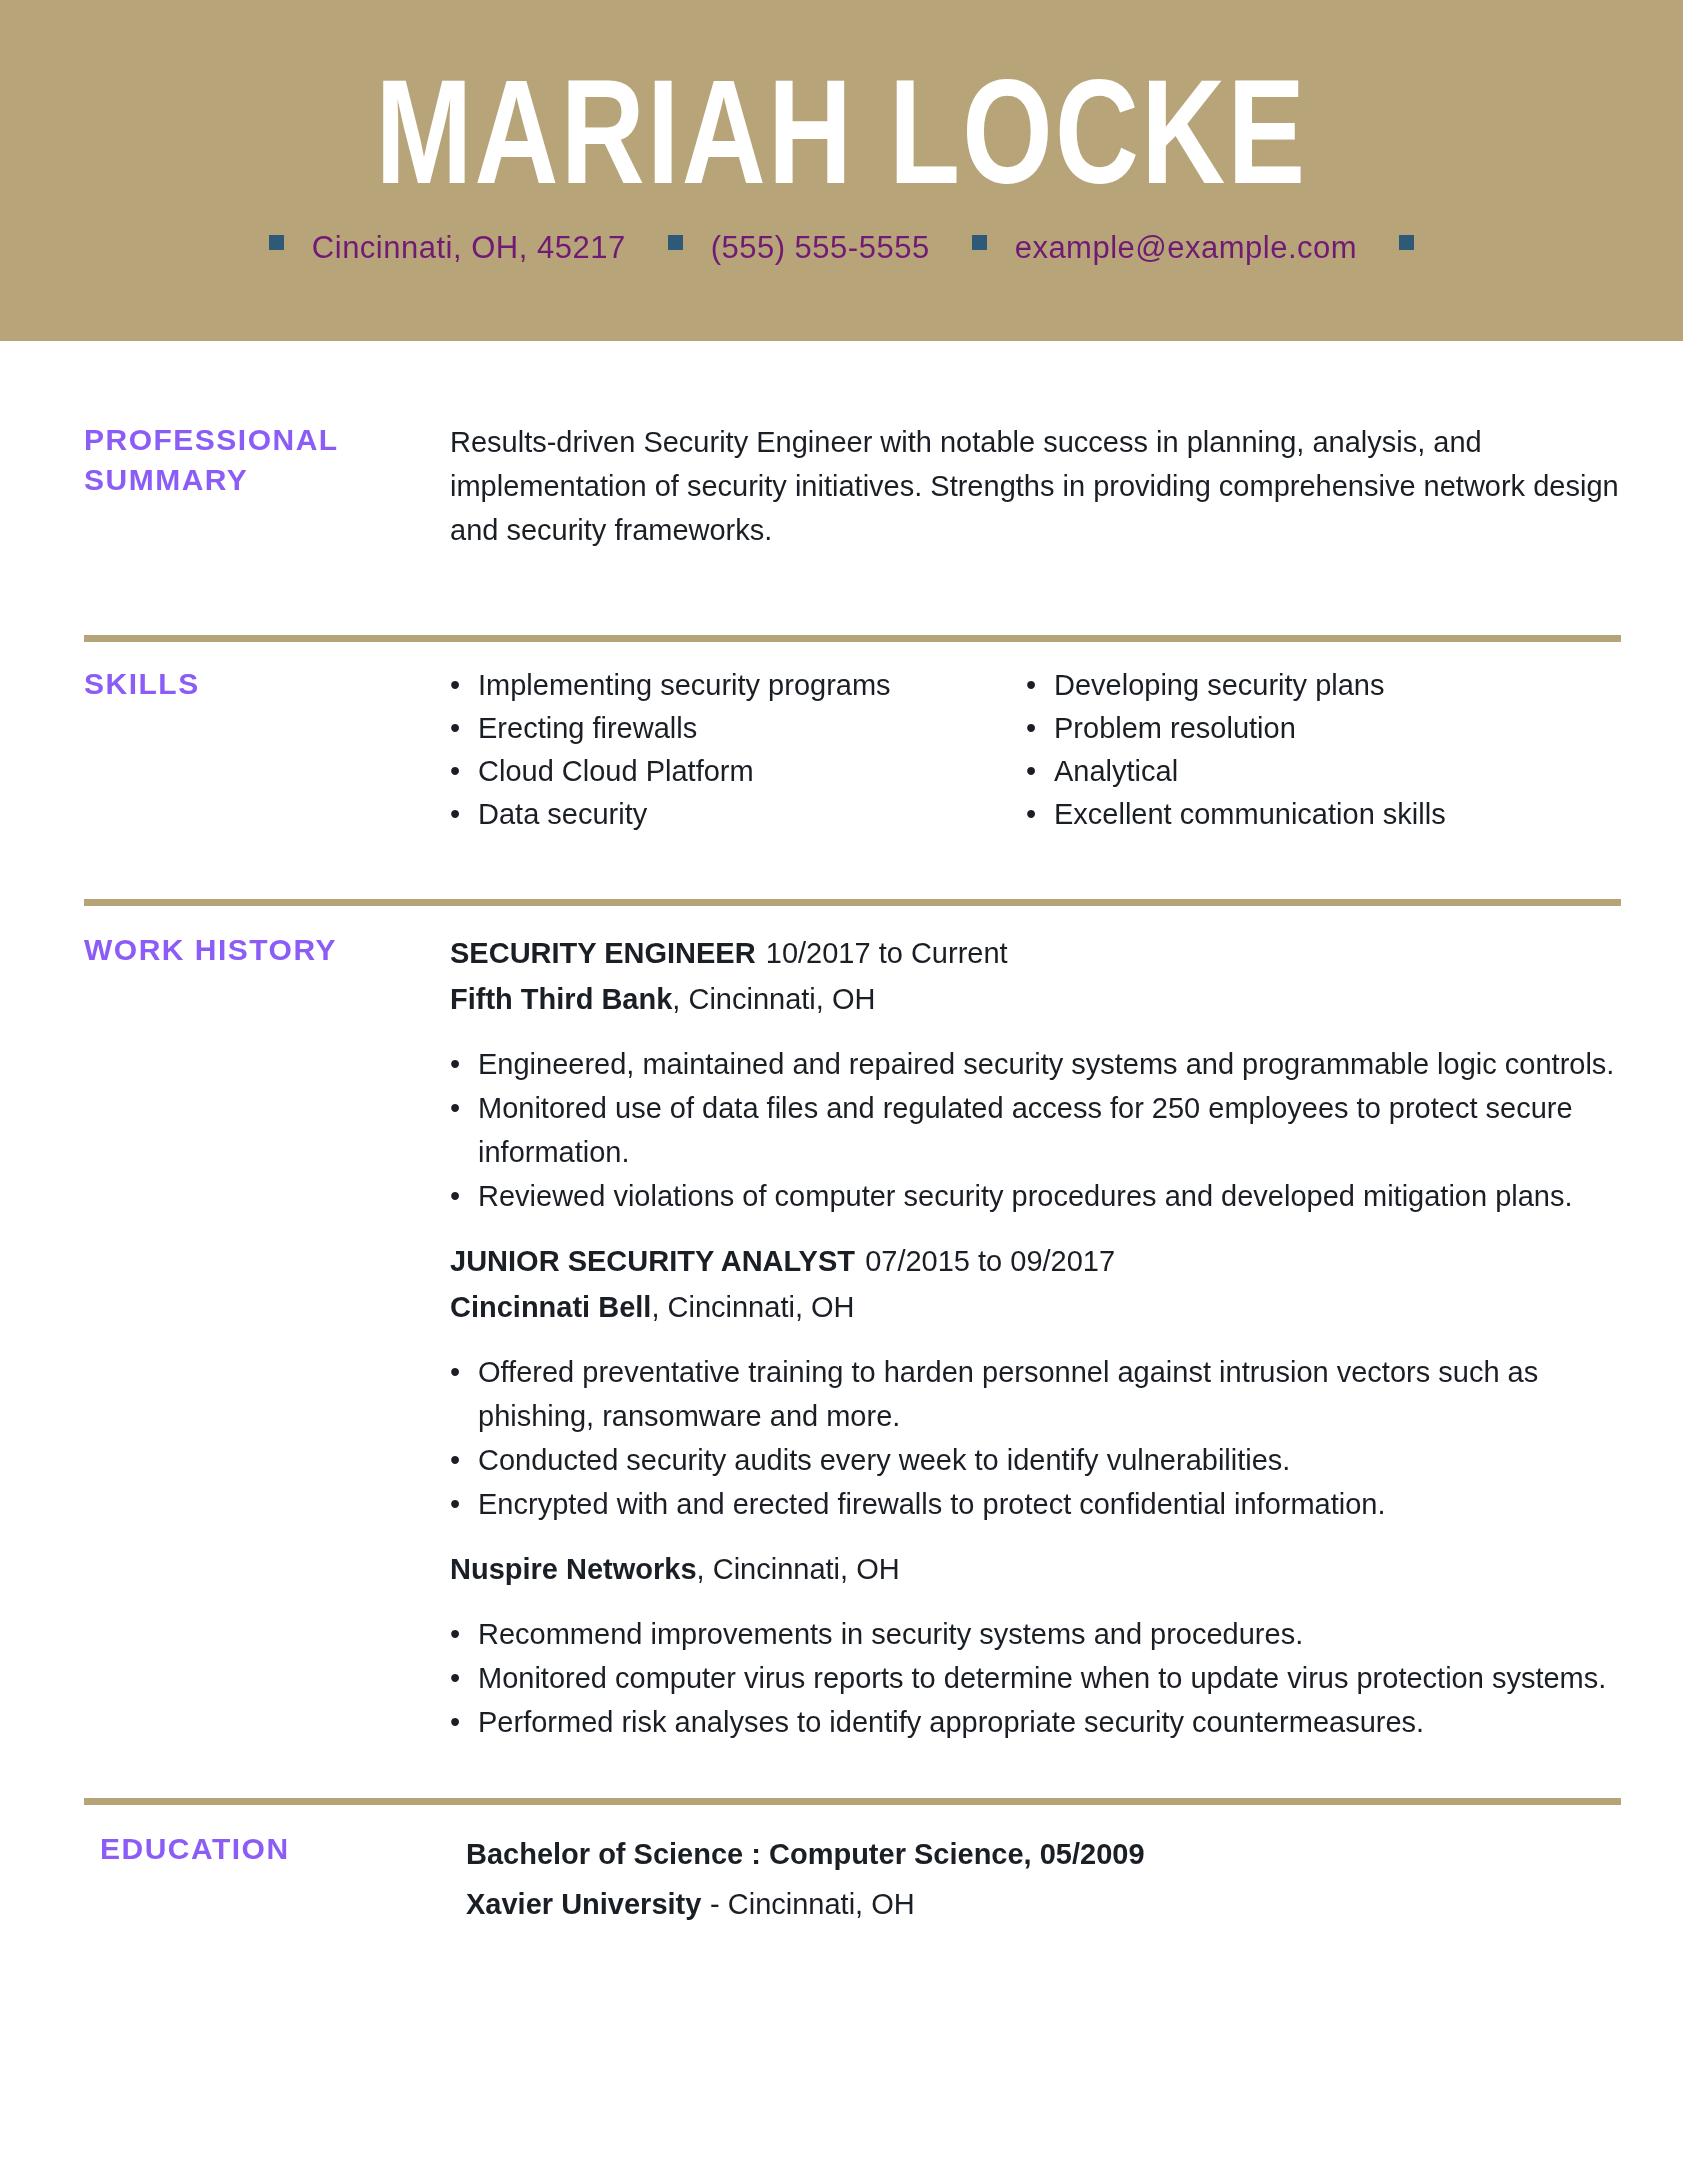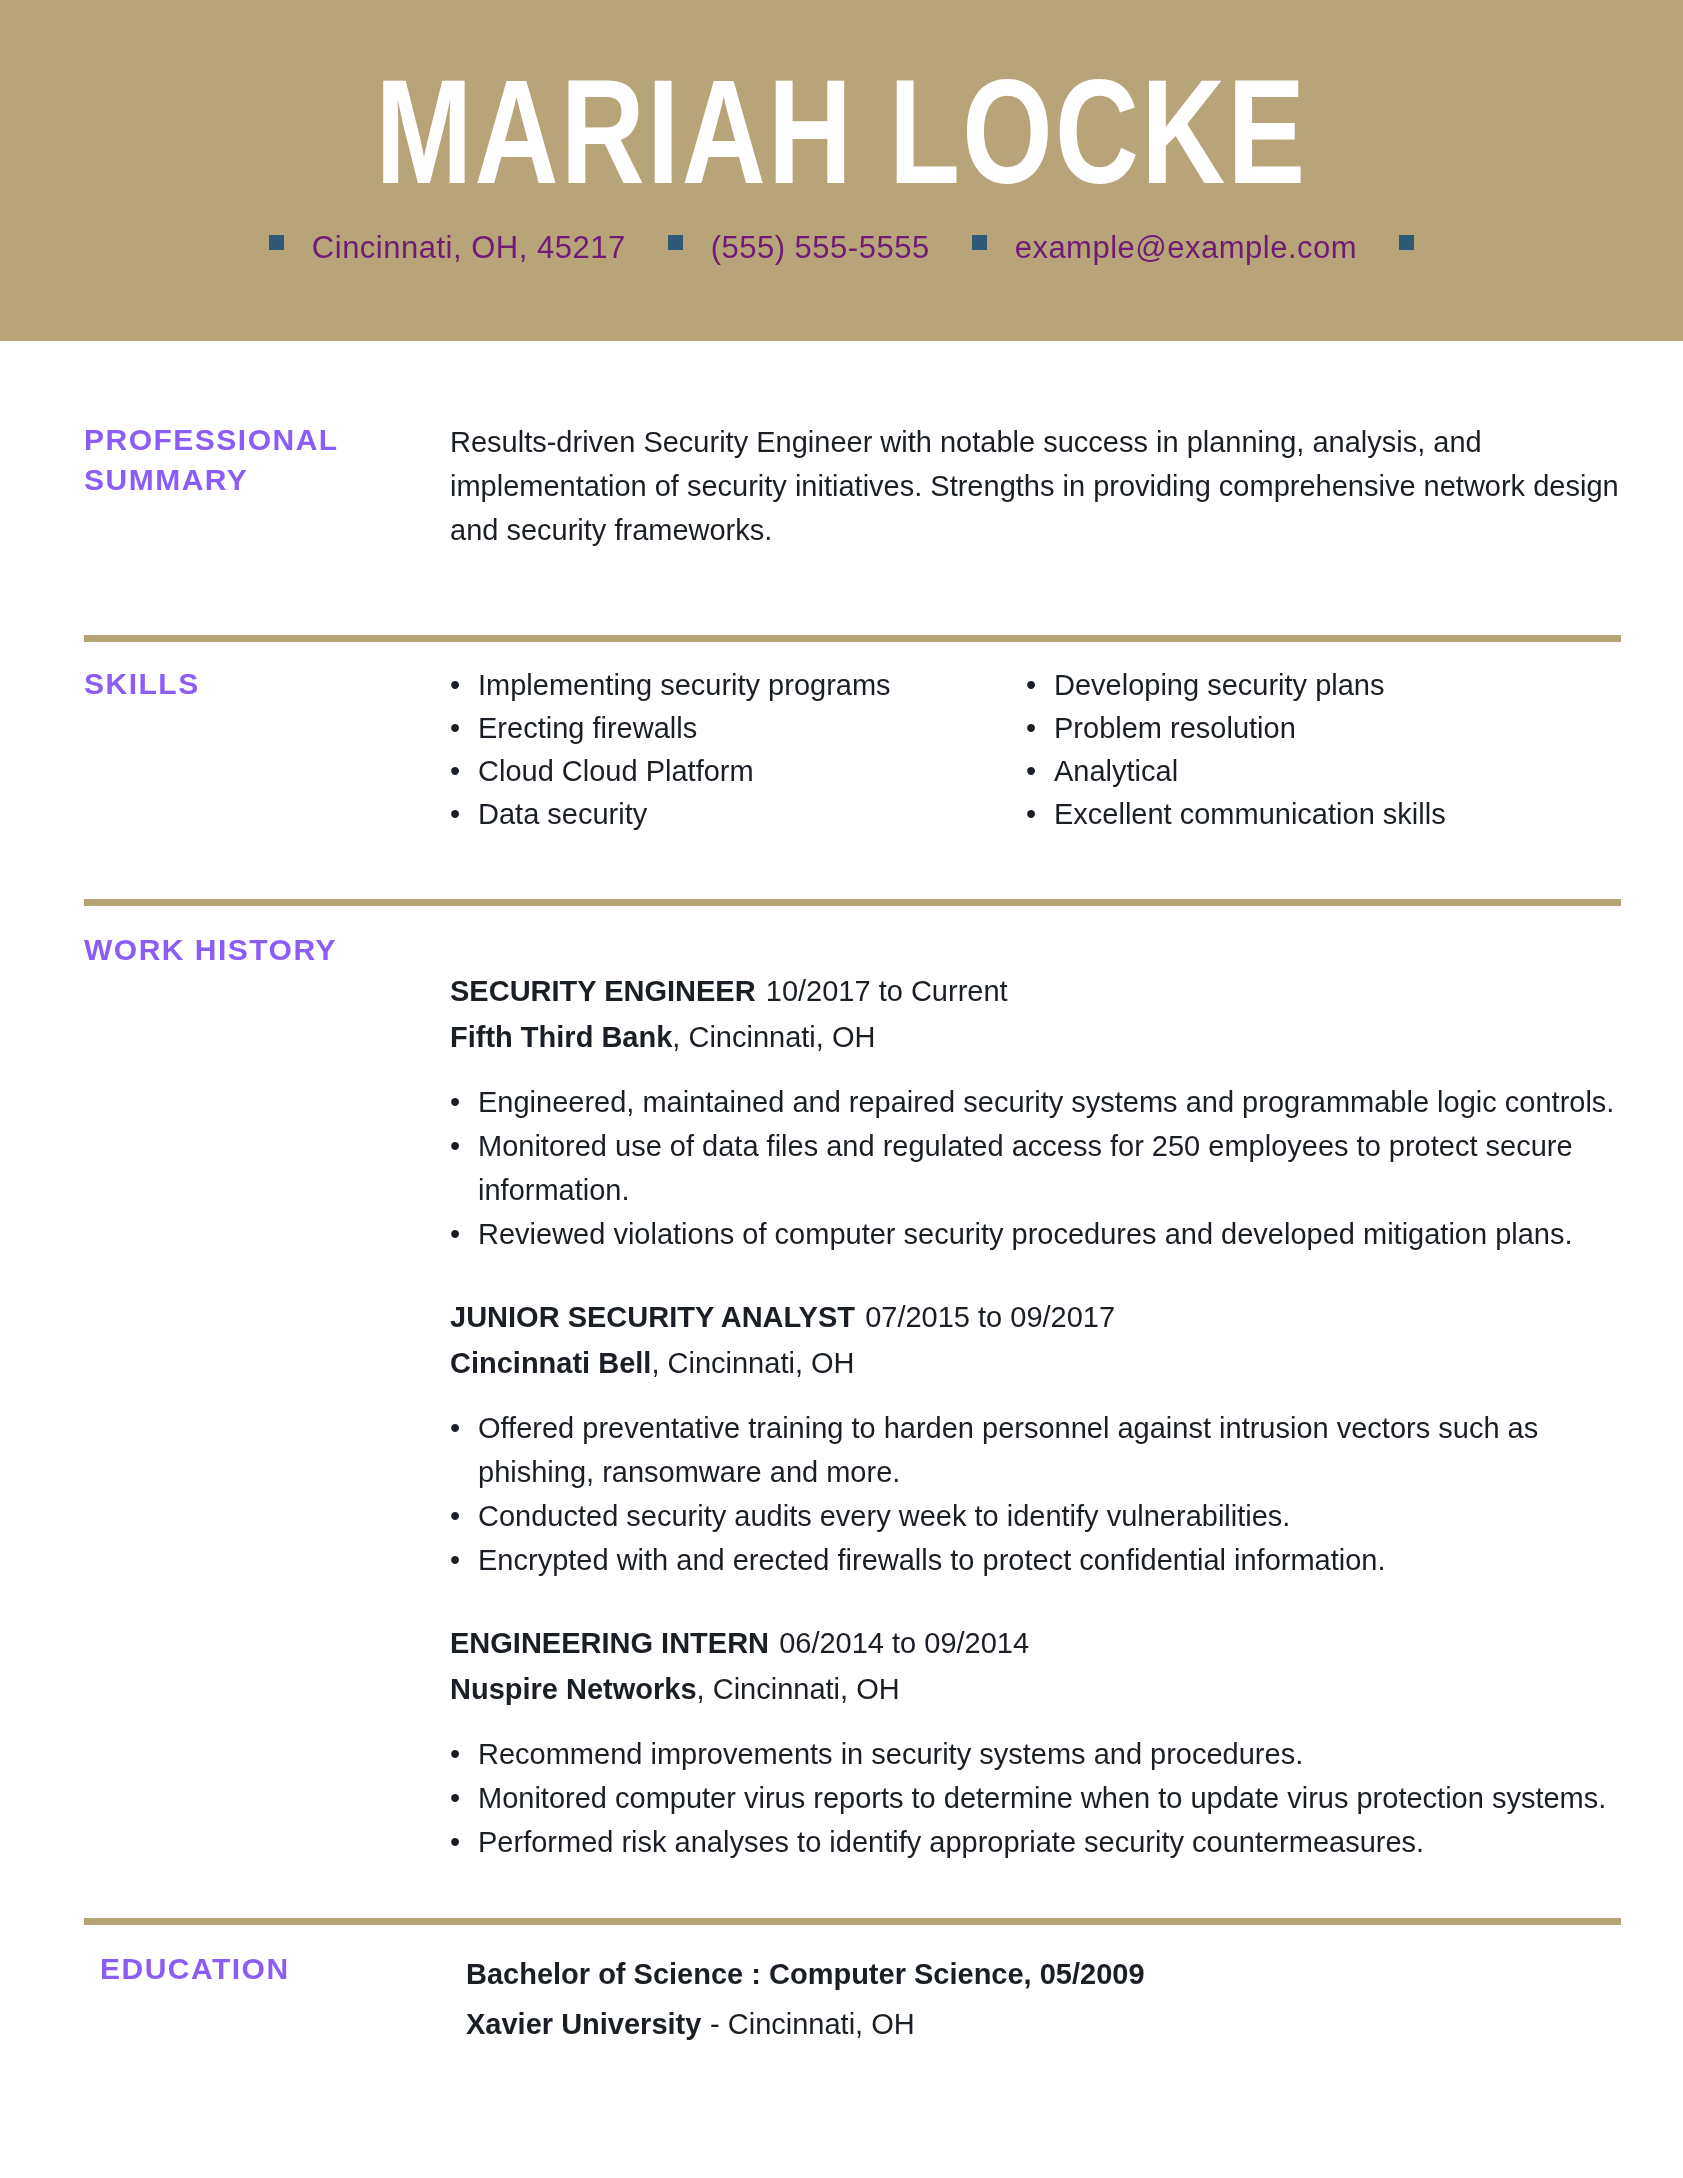--- a/index.html
+++ b/index.html
@@ -77,21 +77,21 @@
   .sec-work      { margin-top: 24px; margin-bottom: 34px; }
   .sec-education { margin-top: 24px; margin-left: 16px; }
 
   
   .skills-grid { display: grid; grid-template-columns: 576px 1fr; }
   ul { list-style: none; }
   li { position: relative; padding-left: 28px; line-height: 43px; }
   li::before { content: "\2022"; position: absolute; left: 0; }
 
   
-  .job { margin-bottom: 20px; margin-top: 38px; }
+  .job { margin-bottom: 20px; }
   .job-line { line-height: 46px; }
   .b { font-weight: 700; }
   .dates { margin-left: 0.35em; }
   .job-bullets { margin-top: 20px; }
   .job-bullets li { line-height: 44px; }
 
   
   .edu-line { line-height: 50px; }
   .school-loc { margin-left: 0.3em; }
 </style>
@@ -171,23 +171,20 @@
           </div>
           <ul class="job-bullets">
             <li>Offered preventative training to harden personnel against intrusion vectors such as phishing, ransomware and more.</li>
             <li>Conducted security audits every week to identify vulnerabilities.</li>
             <li>Encrypted with and erected firewalls to protect confidential information.</li>
           </ul>
         </article>
 
         <article class="job">
           <div class="job-line">
-            <span class="b">ENGINEERING INTERN</span><span class="dates">06/2014 to 09/2014</span>
-          </div>
-          <div class="job-line">
             <span class="b">Nuspire Networks</span><span>, Cincinnati, OH</span>
           </div>
           <ul class="job-bullets">
             <li>Recommend improvements in security systems and procedures.</li>
             <li>Monitored computer virus reports to determine when to update virus protection systems.</li>
             <li>Performed risk analyses to identify appropriate security countermeasures.</li>
           </ul>
         </article>
 
       </div>

